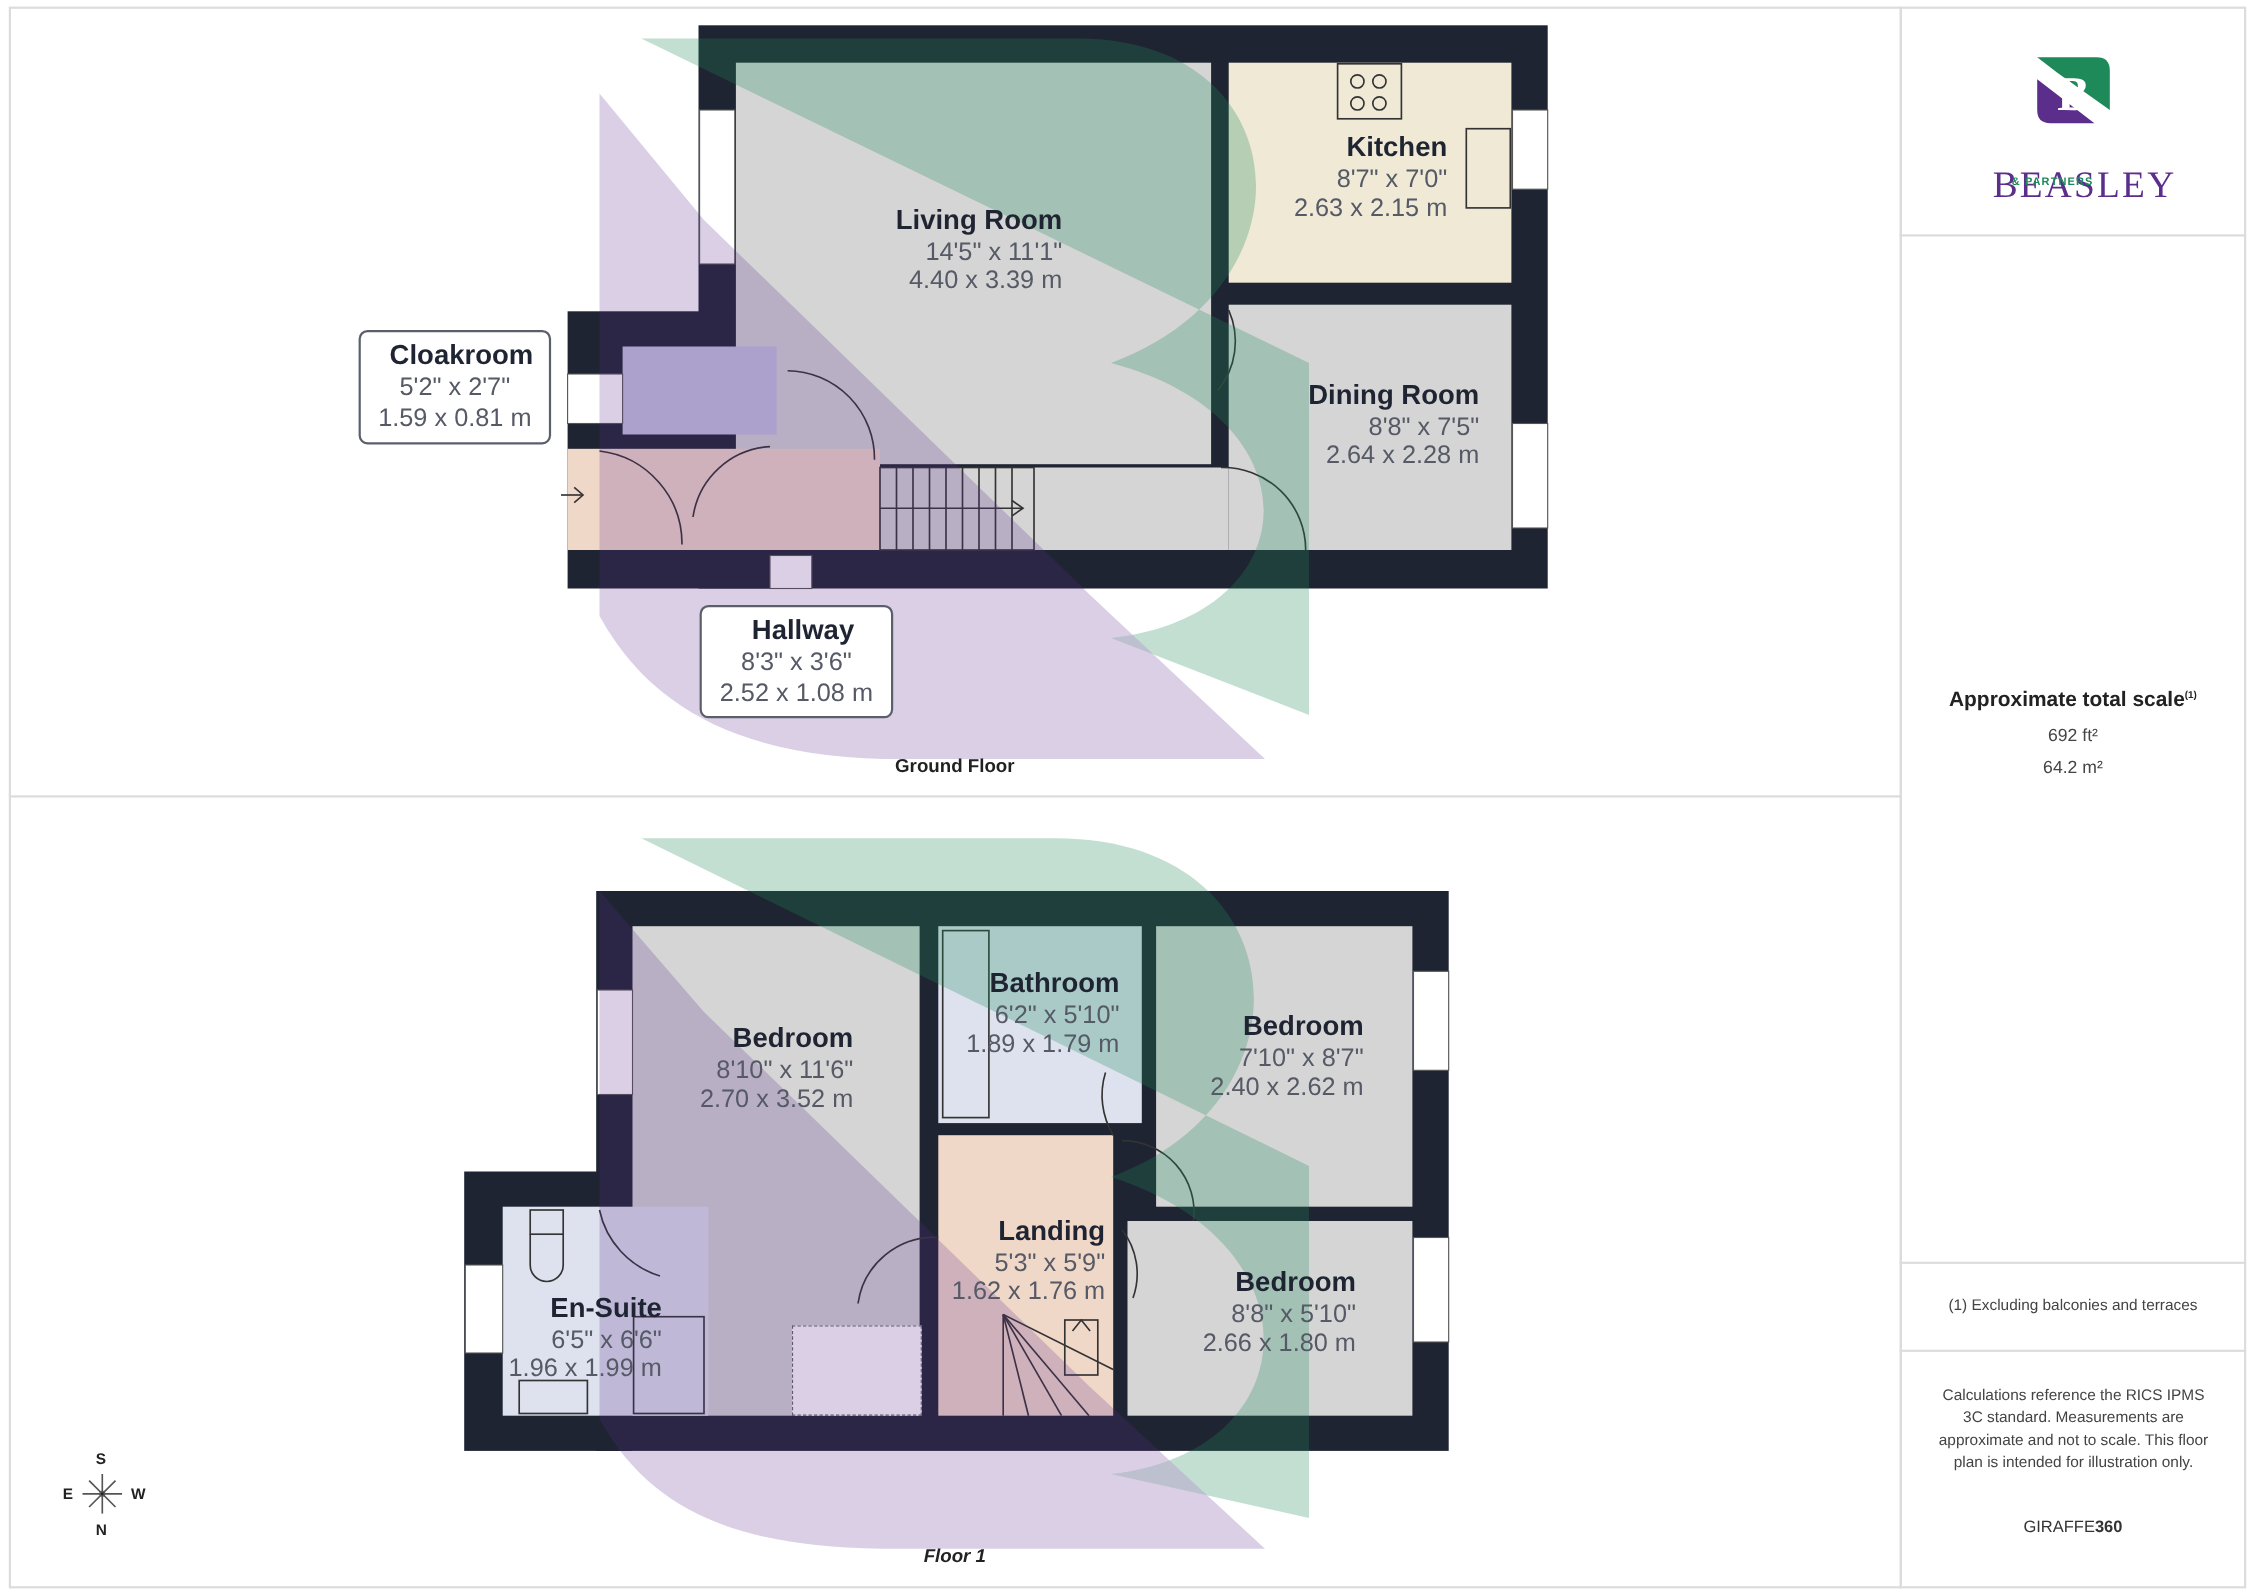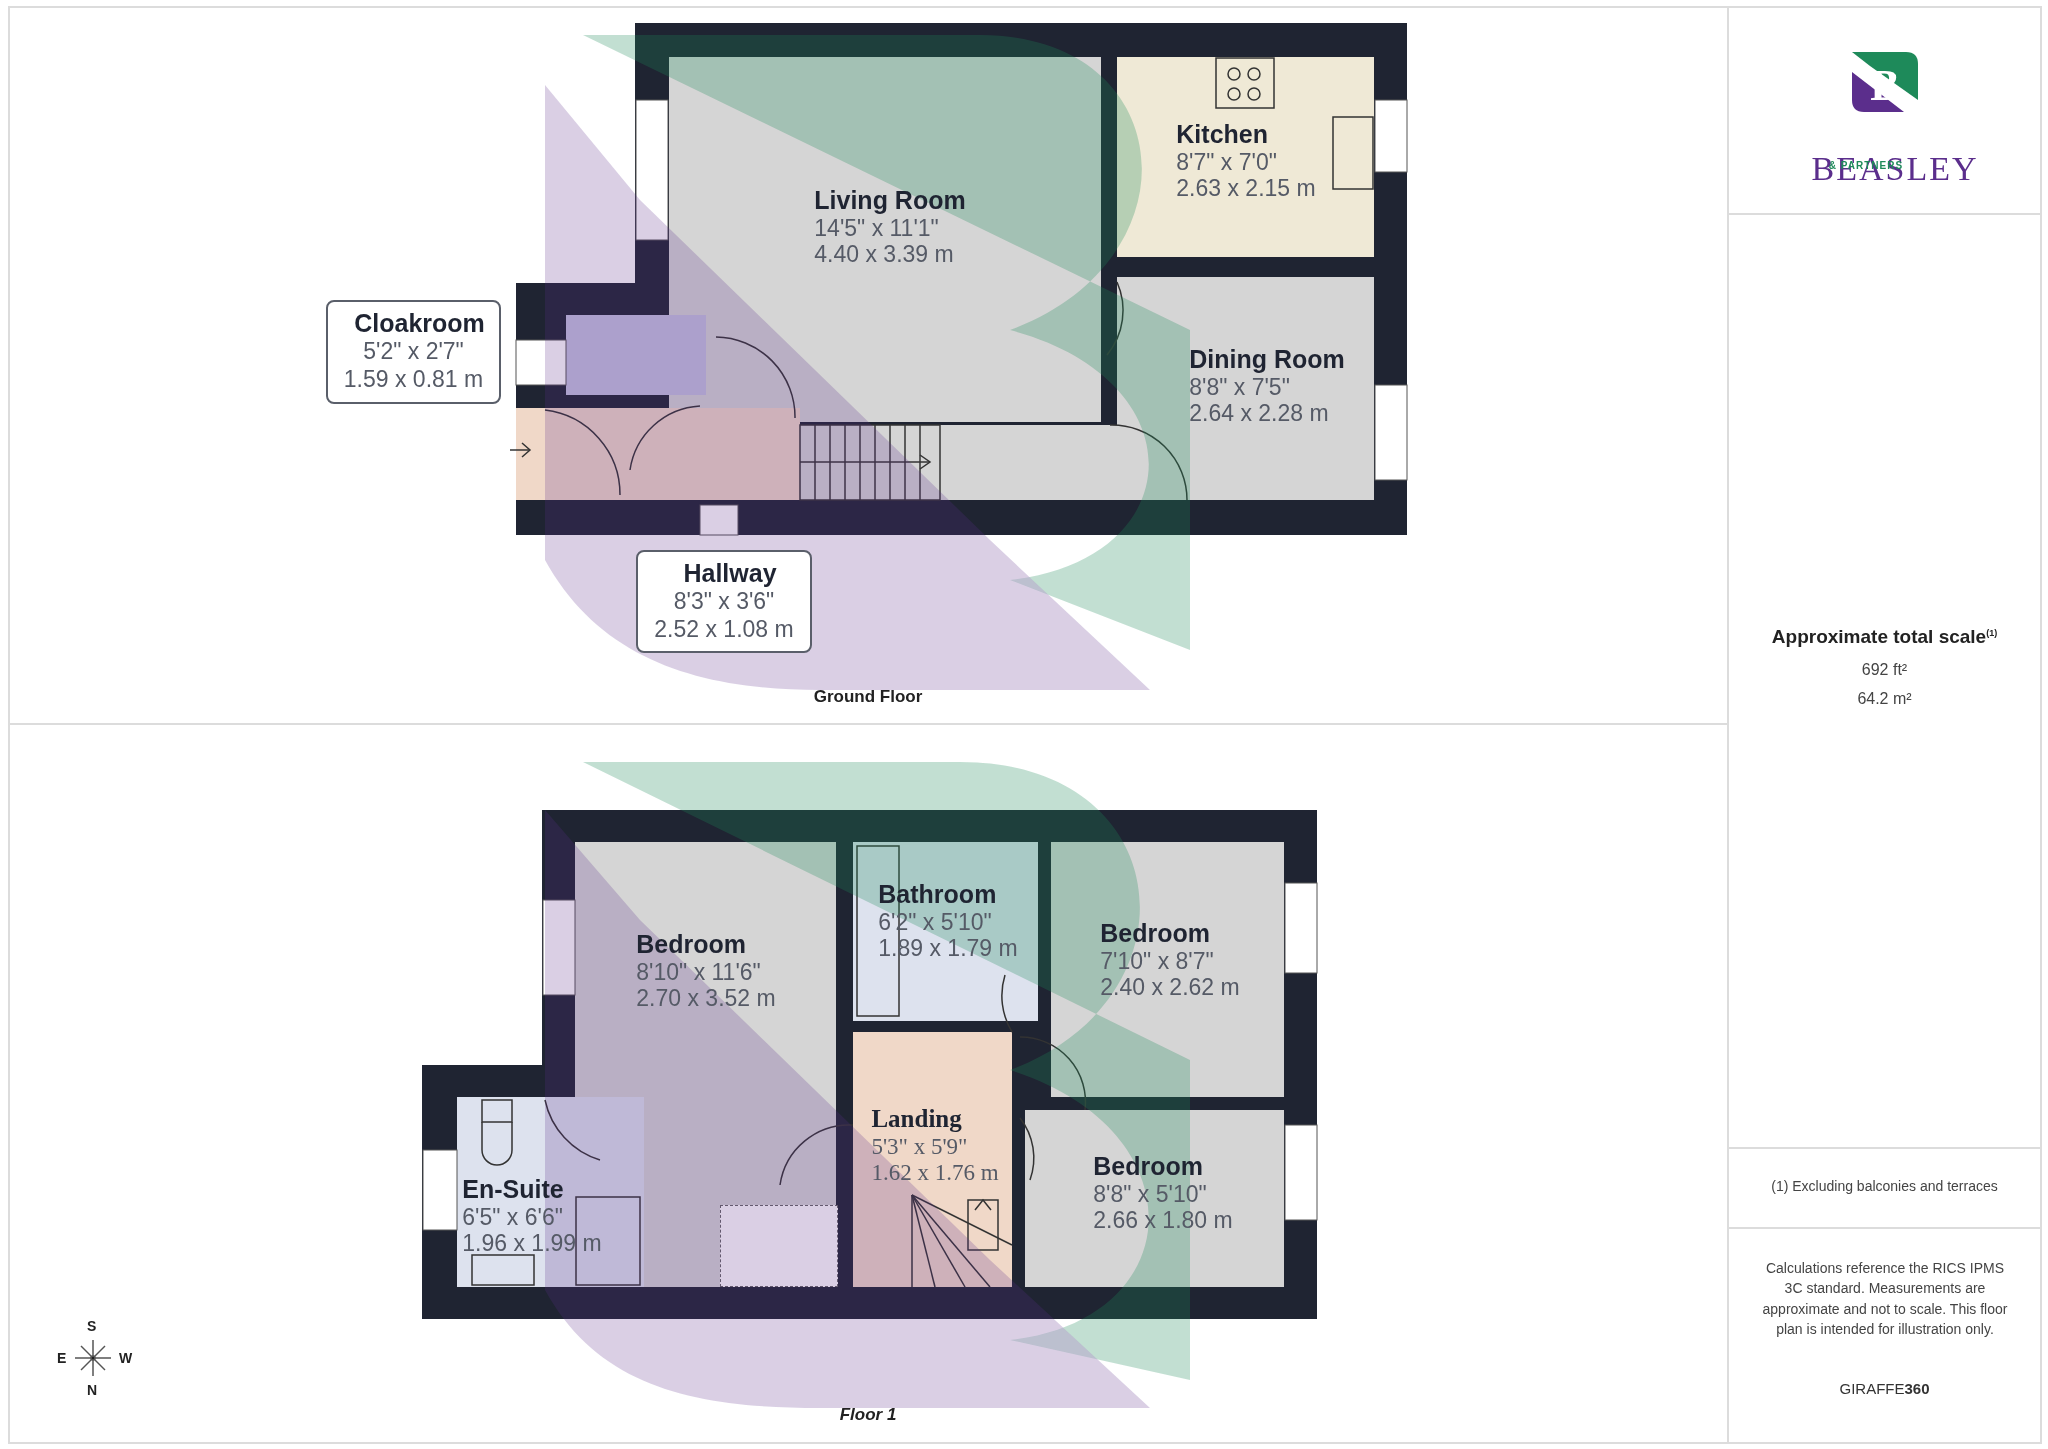--- a/index.html
+++ b/index.html
@@ -1,21 +1,21 @@
 <!DOCTYPE html>
 <html><head>
 <meta charset="utf-8">
 <style>
   html,body{margin:0;padding:0;background:#fff;}
   body{width:2048px;height:1449px;position:relative;overflow:hidden;font-family:"Liberation Sans","DejaVu Sans",sans-serif;}
   .abs{position:absolute;}
   .frame{position:absolute;border:2px solid #dcdcdc;box-sizing:border-box;}
   .wall{position:absolute;background:#1f2432;}
   .room{position:absolute;}
-  .lbl{position:absolute;text-align:left;transform:translateX(-50%);white-space:nowrap;line-height:1.15;}
+  .lbl{position:absolute;text-align:right;transform:translateX(-50%);white-space:nowrap;line-height:1.15;}
   .lbl .t{font-weight:bold;font-size:25px;color:#1f2432;}
   .lbl .d{font-size:23px;color:#555a66;}
   .box{position:absolute;background:#fff;border:2px solid #5a5f6a;border-radius:8px;box-sizing:border-box;text-align:center;line-height:1.2;padding-top:6px;}
   .box .t{font-weight:bold;font-size:25px;color:#1f2432;padding-left:12px;}
   .box .d{font-size:23px;color:#555a66;}
   .floor-title{position:absolute;font-weight:bold;font-size:17px;color:#222;transform:translateX(-50%);}
   .side-text{position:absolute;left:1729px;width:311px;text-align:center;color:#444;}
   .hline{position:absolute;height:2px;background:#dcdcdc;}
   svg{position:absolute;left:0;top:0;}
 </style>
@@ -192,21 +192,21 @@
   <div class="lbl" style="left:948px;top:880px;">
     <div class="t">Bathroom</div>
     <div class="d">6'2" x 5'10"</div>
     <div class="d">1.89 x 1.79 m</div>
   </div>
   <div class="lbl" style="left:1170px;top:919px;">
     <div class="t">Bedroom</div>
     <div class="d">7'10" x 8'7"</div>
     <div class="d">2.40 x 2.62 m</div>
   </div>
-  <div class="lbl" style="left:935px;top:1105px;font-family:Liberation Serif, serif;">
+  <div class="lbl" style="left:935px;top:1105px;">
     <div class="t">Landing</div>
     <div class="d">5'3" x 5'9"</div>
     <div class="d">1.62 x 1.76 m</div>
   </div>
   <div class="lbl" style="left:1163px;top:1152px;">
     <div class="t">Bedroom</div>
     <div class="d">8'8" x 5'10"</div>
     <div class="d">2.66 x 1.80 m</div>
   </div>
   <div class="lbl" style="left:532px;top:1175px;">

